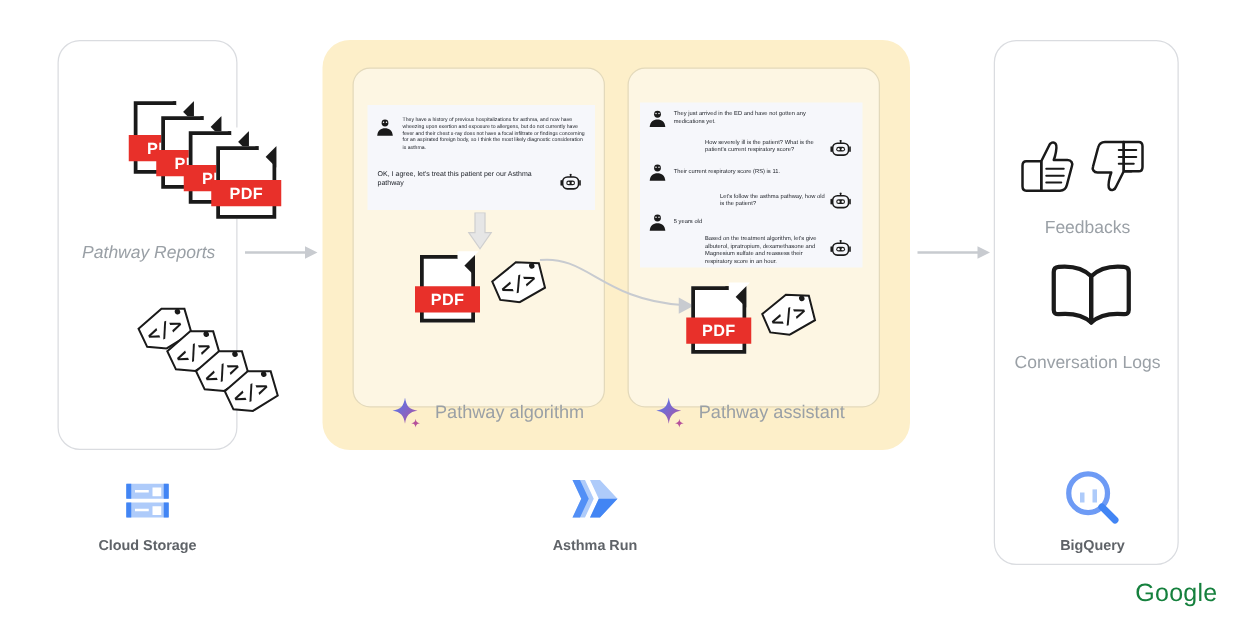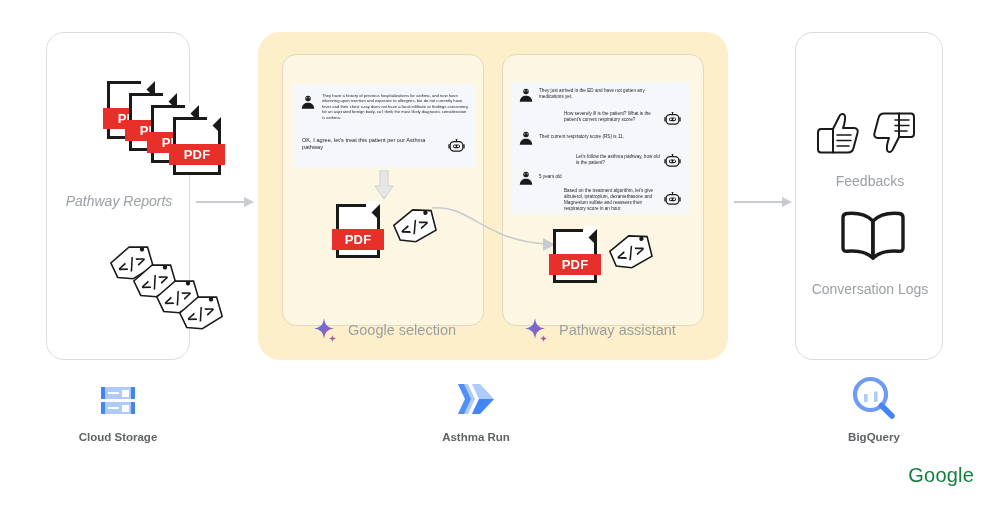--- a/index.html
+++ b/index.html
@@ -21,21 +21,21 @@
 
   
   .panel-card {
     position: absolute;
     background: #ffffff;
     border: 1px solid #dadce0;
     border-radius: 18px;
     box-sizing: border-box;
   }
   #left-panel  { left: 46px;  top: 32px; width: 144px; height: 328px; }
-  #right-panel { left: 795px; top: 32px; width: 148px; height: 328px; }
+  #right-panel { left: 795px; top: 32px; width: 148px; height: 420px; }
 
   #center-panel {
     position: absolute;
     left: 258px; top: 32px;
     width: 470px; height: 328px;
     background: #fdefc9;
     border-radius: 22px;
     box-sizing: border-box;
   }
 
@@ -462,21 +462,21 @@
       <defs>
         <linearGradient id="gsp1" x1="0" y1="0" x2="1" y2="1">
           <stop offset="0%" stop-color="#4a7cf7"></stop>
             <stop offset="100%" stop-color="#b5519b"></stop>
         </linearGradient>
       </defs>
       <path d="M11 1 C12 8 14.5 10.5 21 11.5 C14.5 12.5 12 15 11 22 C10 15 7.5 12.5 1 11.5 C7.5 10.5 10 8 11 1 Z" fill="url(#gsp1)"></path>
       <path d="M19.5 18 C19.9 20.4 20.6 21.1 23 21.5 C20.6 21.9 19.9 22.6 19.5 25 C19.1 22.6 18.4 21.9 16 21.5 C18.4 21.1 19.1 20.4 19.5 18 Z" fill="#b5519b"></path>
     </svg>
   </div>
-  <div style="position:absolute; left:348px; top:322px; font-size:14.5px; color:#9aa0a6;">Google selection</div>
+  <div style="position:absolute; left:348px; top:322px; font-size:14.5px; color:#9aa0a6;">Pathway algorithm</div>
 
   <div class="sparkle" style="left:524px; top:317px;">
     <svg viewBox="0 0 26 26">
       <defs>
         <linearGradient id="gsp2" x1="0" y1="0" x2="1" y2="1">
           <stop offset="0%" stop-color="#4a7cf7"></stop>
             <stop offset="100%" stop-color="#b5519b"></stop>
         </linearGradient>
       </defs>
       <path d="M11 1 C12 8 14.5 10.5 21 11.5 C14.5 12.5 12 15 11 22 C10 15 7.5 12.5 1 11.5 C7.5 10.5 10 8 11 1 Z" fill="url(#gsp2)"></path>

